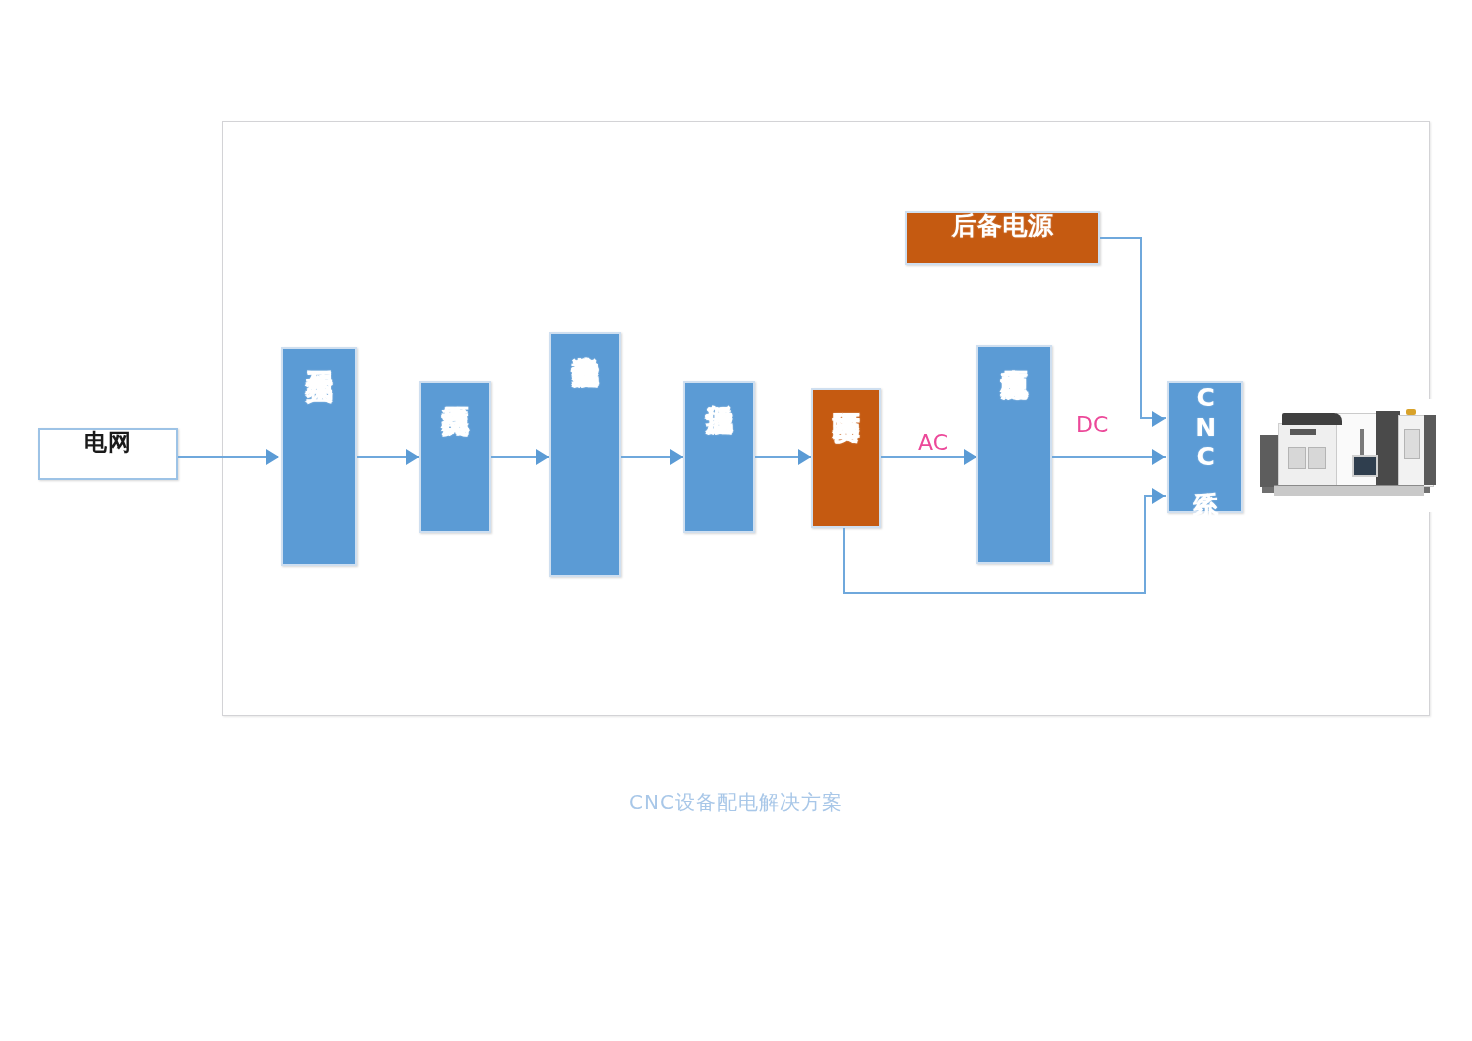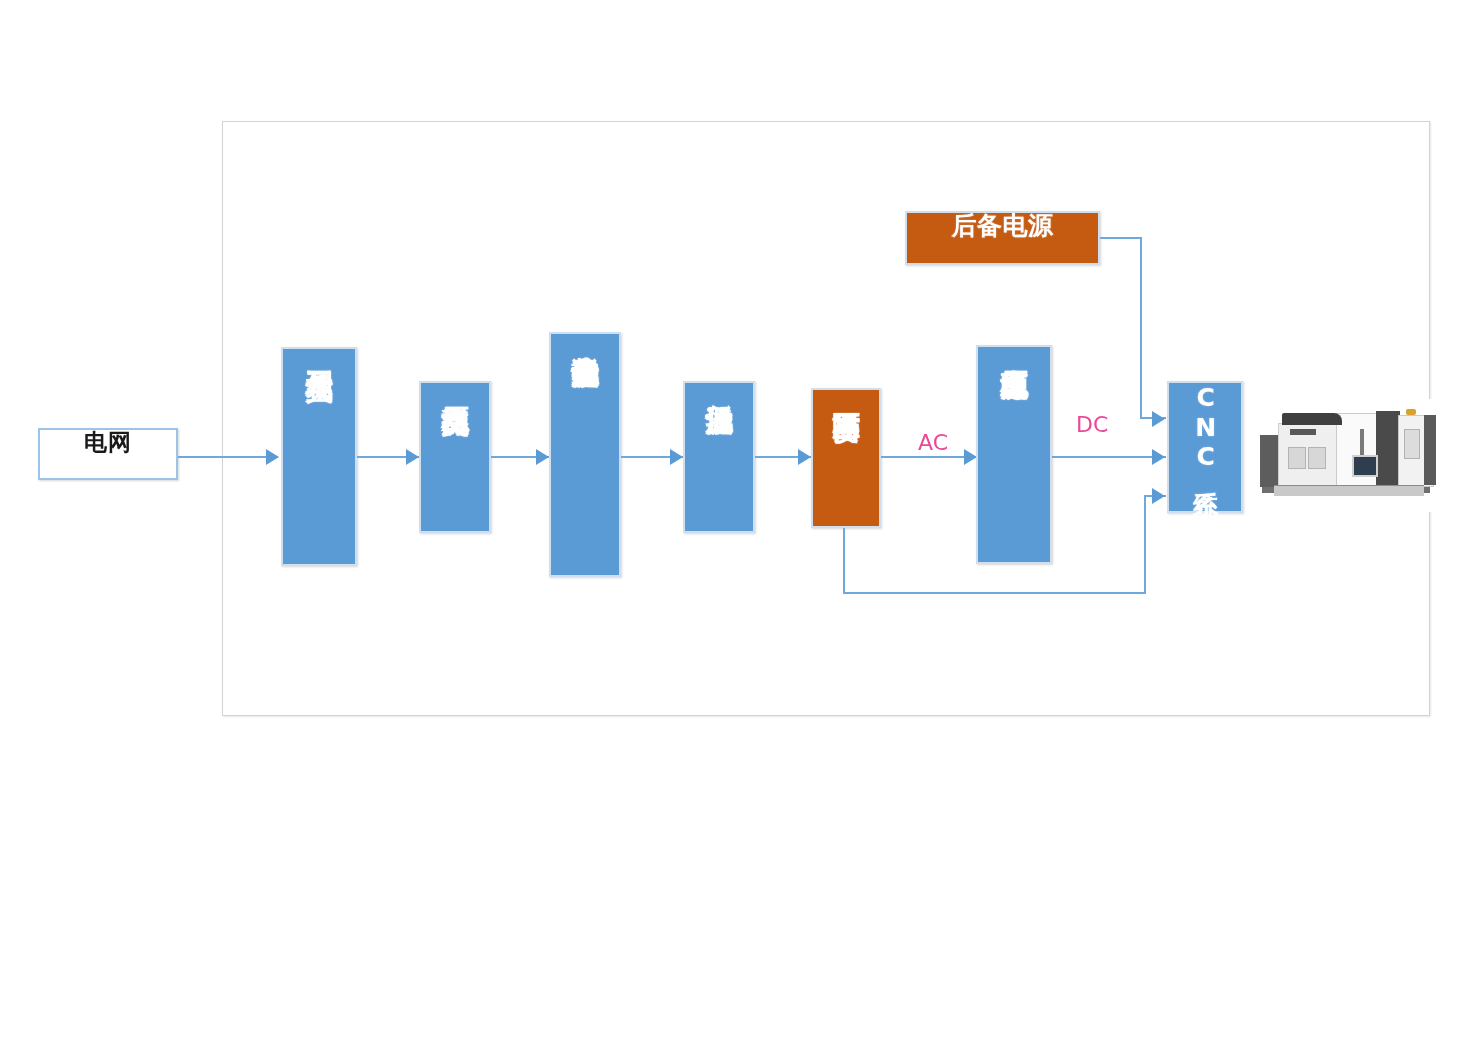--- a/index.html
+++ b/index.html
@@ -225,14 +225,15 @@
     <div class="m-part m-logo"></div>
     <div class="m-part m-win1"></div>
     <div class="m-part m-win2"></div>
     <div class="m-part m-win3"></div>
     <div class="m-part m-pole"></div>
     <div class="m-part m-panel"></div>
     <div class="m-part m-accent"></div>
     <div class="m-part m-base2"></div>
   </div>
 
+  <div class="caption">CNC设备配电解决方案</div>
 
 </div>
 
 </body></html>

